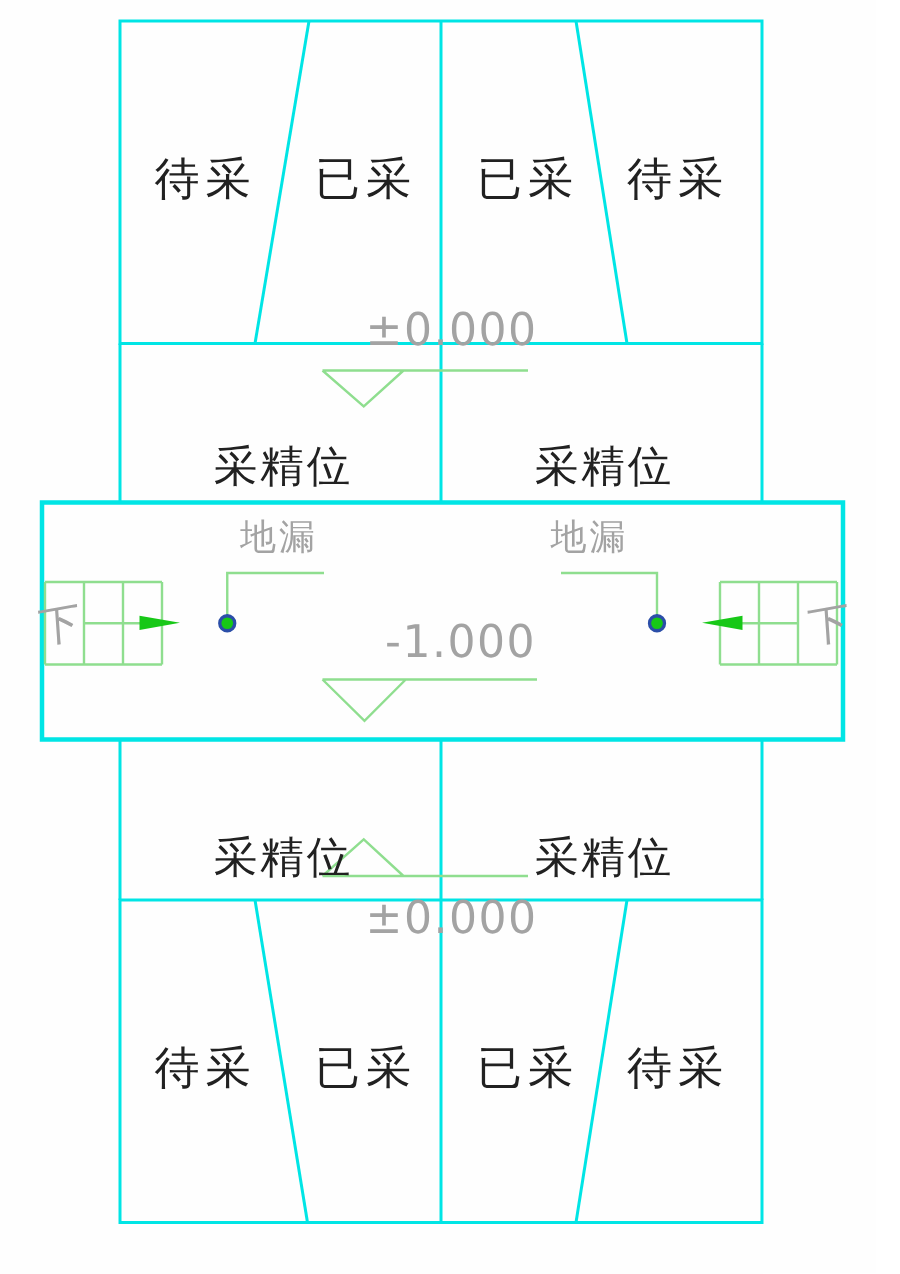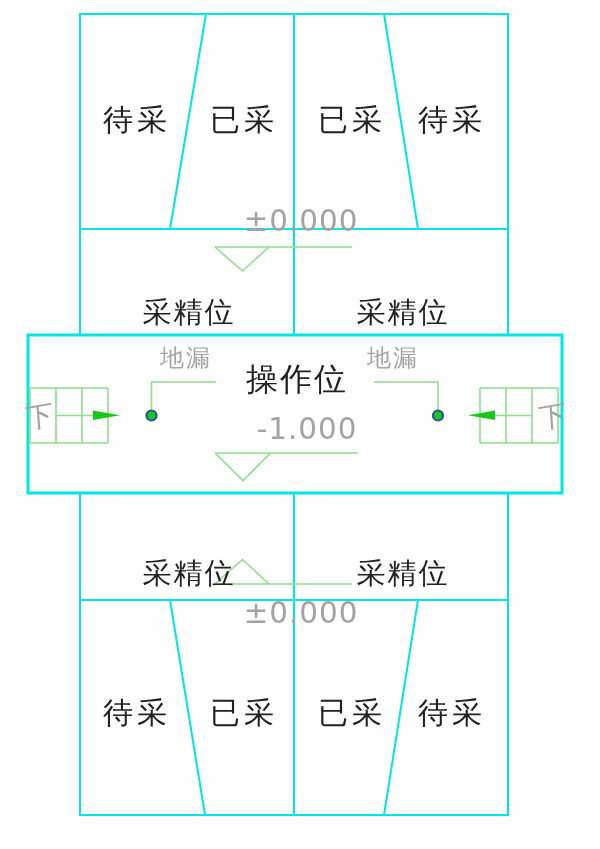--- a/index.html
+++ b/index.html
@@ -92,21 +92,20 @@
   <div class="lbl" style="left:352px;top:120px;">已采</div>
   <div class="lbl" style="left:452px;top:120px;">待采</div>
 
   <div class="lbl gray elev" style="left:301px;top:221px;">±0.000</div>
 
   <div class="lbl room" style="left:189px;top:285px;">采精位</div>
   <div class="lbl room" style="left:403px;top:285px;">采精位</div>
 
   <div class="lbl gray drain" style="left:186px;top:358px;">地漏</div>
   <div class="lbl gray drain" style="left:393px;top:358px;">地漏</div>
-  <div class="lbl big" style="left:297px;top:379px;">操作位</div>
   <div class="lbl gray elev" style="left:307px;top:429px;">-1.000</div>
   <div class="lbl gray down" style="left:40px;top:417px;">下</div>
   <div class="lbl gray down" style="left:553px;top:417px;">下</div>
 
   <div class="lbl room" style="left:189px;top:546px;">采精位</div>
   <div class="lbl room" style="left:403px;top:546px;">采精位</div>
 
   <div class="lbl gray elev" style="left:301px;top:613px;">±0.000</div>
 
   <div class="lbl" style="left:137px;top:713px;">待采</div>

